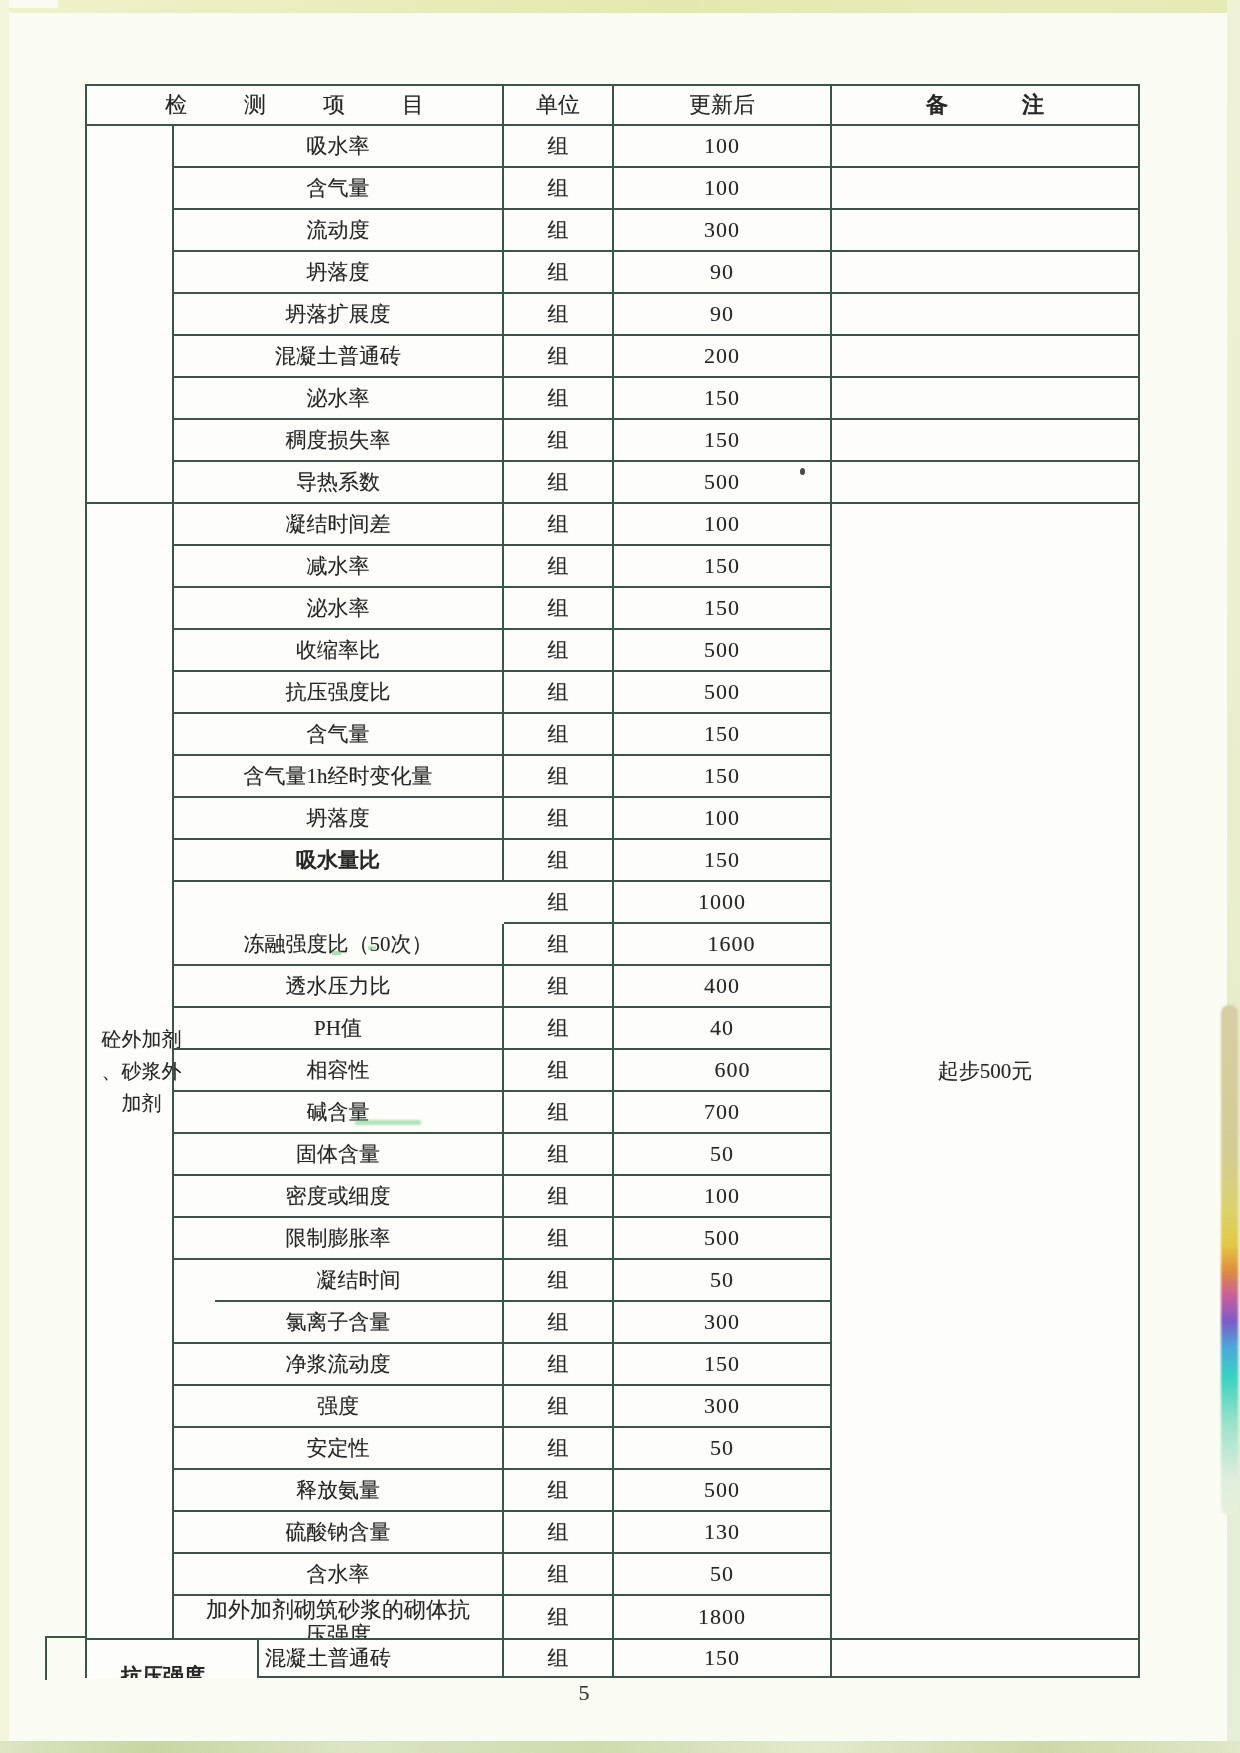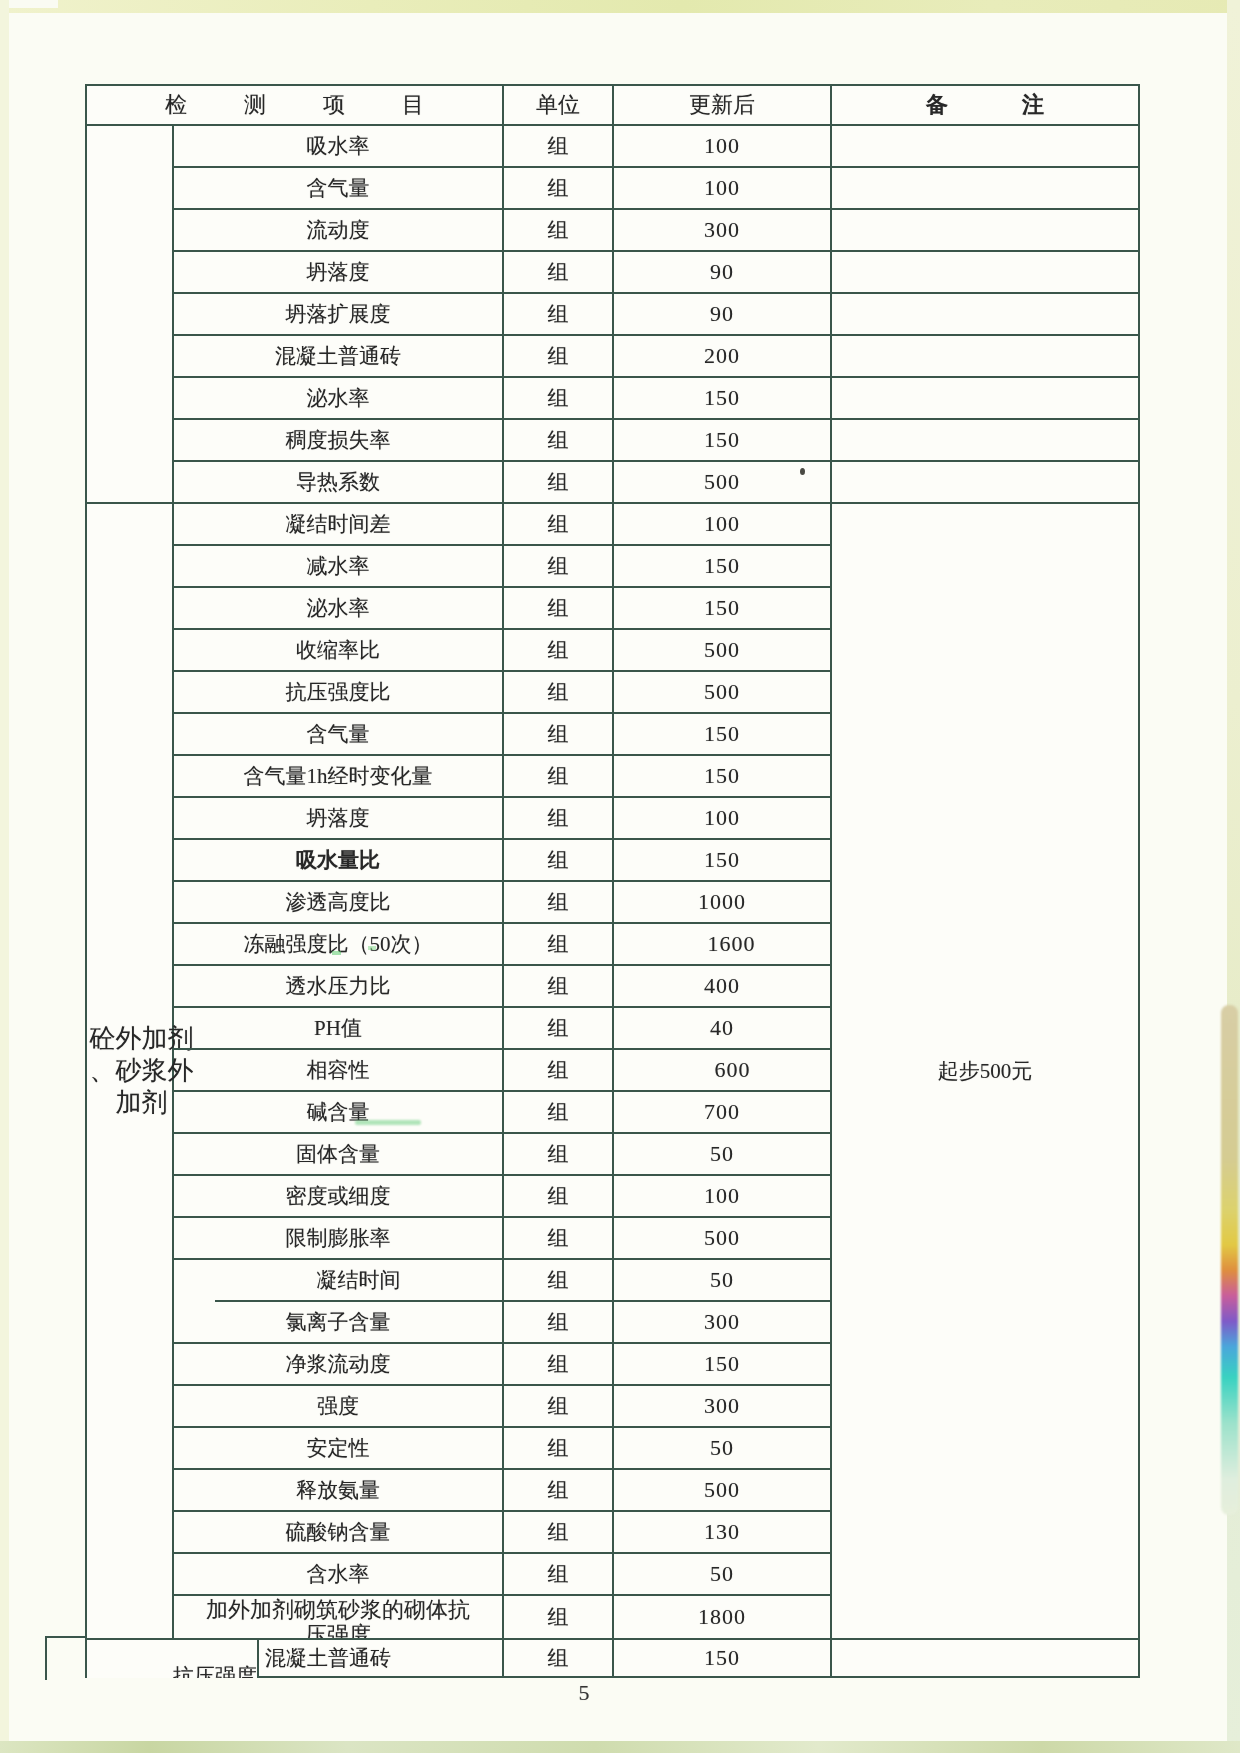--- a/index.html
+++ b/index.html
@@ -30,26 +30,26 @@
   .c{border-right:2px solid var(--line);border-bottom:2px solid var(--line);
      display:flex;align-items:center;justify-content:center;
      font-size:21px;color:var(--ink);text-shadow:0 0 1px rgba(50,50,50,.35);}
   .c.last-col{border-right:none;}
   .c.no-bottom{border-bottom:none;}
   .c.head{font-size:22px;}
   .sp4{letter-spacing:57px;margin-right:-57px;}
   .sp2{letter-spacing:74px;margin-right:-74px;font-weight:bold;}
   .c .num{font-size:22px;letter-spacing:1px;}
   .c.catcell{flex-direction:column;}
-  .catlab{font-size:26px;line-height:32px;text-align:center;white-space:nowrap;color:var(--ink);
+  .catlab{font-size:20px;line-height:32px;text-align:center;white-space:nowrap;color:var(--ink);
           text-shadow:0 0 1px rgba(50,50,50,.35);margin-left:24px;}
   .c.wrapclip{display:block;text-align:center;overflow:hidden;
               padding:1px 27px 0;line-height:25px;font-size:22px;}
   .c.catclip{overflow:hidden;align-items:flex-start;padding-top:22px;padding-left:34px;
-             justify-content:flex-end;}
+             justify-content:flex-start;font-weight:bold;}
   .c.align-left{justify-content:flex-start;padding-left:6px;}
 
   
   .overshoot-h{position:absolute;left:45px;top:1636px;width:42px;height:2px;background:var(--line);}
   .overshoot-v{position:absolute;left:45px;top:1636px;width:2px;height:44px;background:var(--line);}
   .speck1{position:absolute;left:800px;top:468px;width:5px;height:7px;background:#4a4a44;border-radius:50%;}
   .green-smudge{position:absolute;left:355px;top:1120px;width:66px;height:5px;
                 background:rgba(60,190,90,.40);filter:blur(1px);border-radius:2px;}
   .green-fleck1{position:absolute;left:332px;top:951px;width:9px;height:4px;
                 background:rgba(80,200,100,.5);filter:blur(.5px);}
@@ -255,23 +255,20 @@
       </div>
       <div class="c" style="grid-area: 19 / 2 / 20 / 4; font-weight: bold;">
         <span>吸水量比</span>
       </div>
       <div class="c" style="grid-area: 19 / 4 / 20 / 5;">
         <span>组</span>
       </div>
       <div class="c" style="grid-area: 19 / 5 / 20 / 6;">
         <span class="num">150</span>
       </div>
-      <div class="c" style="grid-area: 20 / 2 / 21 / 4;">
-        <span>渗透高度比</span>
-      </div>
       <div class="c" style="grid-area: 20 / 4 / 21 / 5;">
         <span>组</span>
       </div>
       <div class="c" style="grid-area: 20 / 5 / 21 / 6;">
         <span class="num">1000</span>
       </div>
       <div class="c" style="grid-area: 21 / 2 / 22 / 4;">
         <span>冻融强度比（50次）</span>
       </div>
       <div class="c" style="grid-area: 21 / 4 / 22 / 5;">

